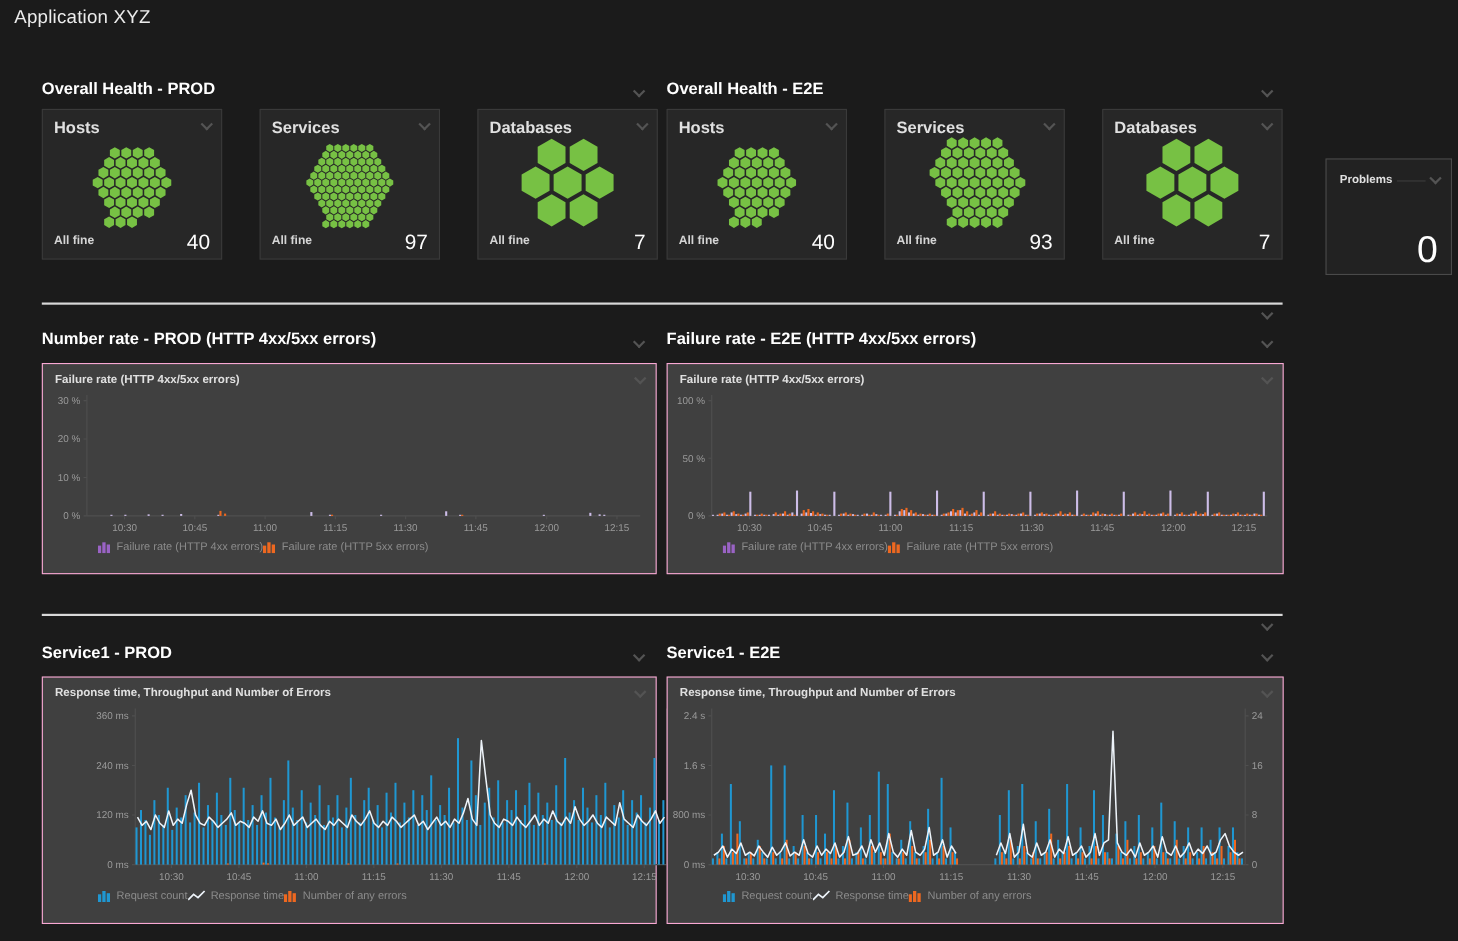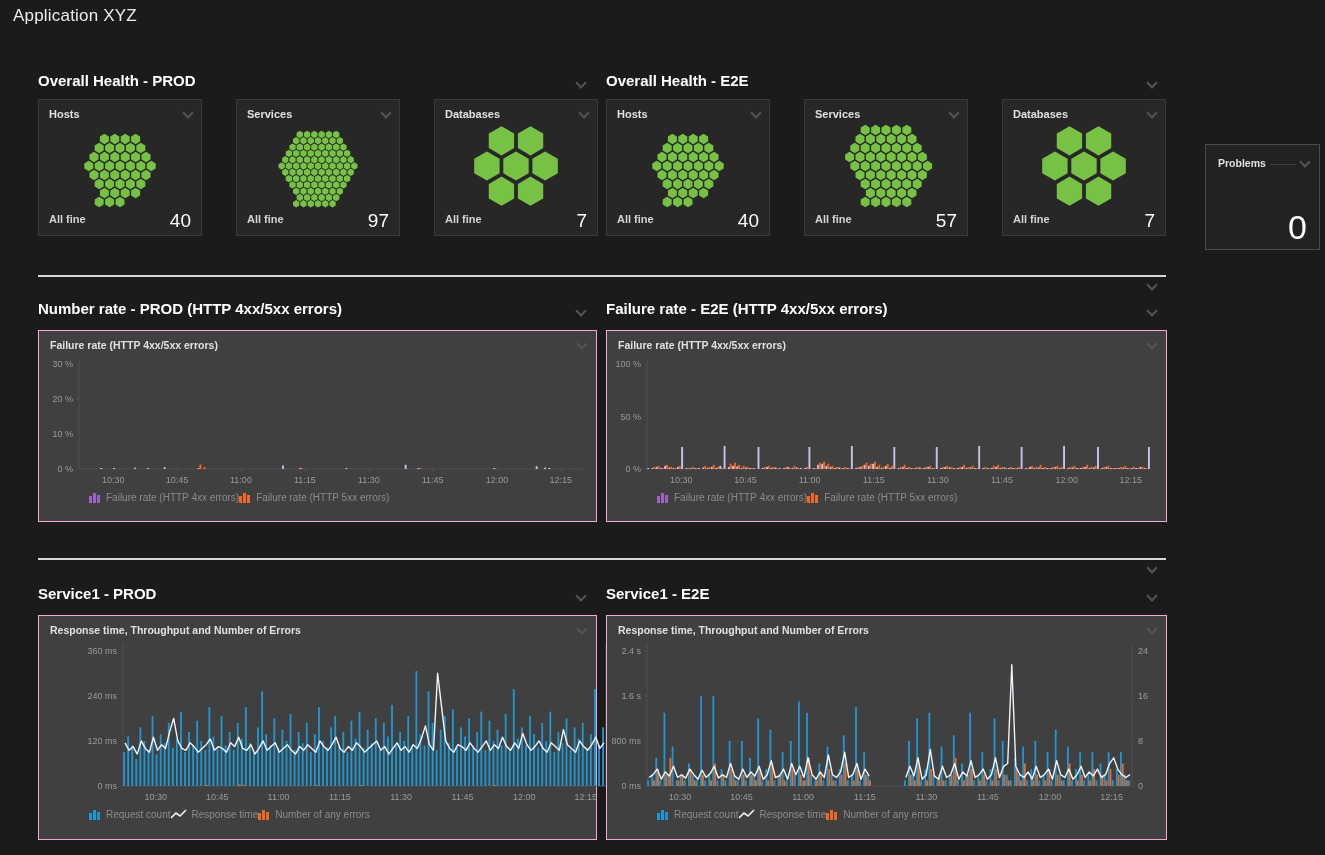--- a/index.html
+++ b/index.html
@@ -6,21 +6,21 @@
   html,body{background:#1b1b1b}
   body{width:1325px;height:855px;position:relative;overflow:hidden;
        font-family:"Liberation Sans",sans-serif;color:#ddd}
   .page-title{position:absolute;top:6px;left:13px;font-size:17px;font-weight:400;color:#ebebeb;letter-spacing:.2px}
   .section-header{position:absolute;font-size:15px;font-weight:700;color:#fff;white-space:nowrap}
   .chev{position:absolute;width:10px;height:10px;display:block;cursor:pointer}
   .chev::before{content:"";position:absolute;left:1px;top:0;width:6px;height:6px;
        border-right:2px solid #545454;border-bottom:2px solid #545454;transform:rotate(45deg)}
   .divider{position:absolute;left:38px;width:1128px;height:2px;background:#d8d8d8}
   .tile{position:absolute;width:164px;height:137px;background:#272727;border:1px solid #3a3a3a;cursor:pointer}
-  .tile .t-label{position:absolute;top:8px;left:10px;font-size:11px;font-weight:700;color:#e0e0e0}
+  .tile .t-label{position:absolute;top:8px;left:10px;font-size:15px;font-weight:700;color:#e0e0e0}
   .tile .t-chev{top:9px;right:8px}
   .tile .hexes{position:absolute;top:22px;left:11px}
   .tile .t-status{position:absolute;bottom:10px;left:10px;font-size:11px;font-weight:700;color:#d4d4d4}
   .tile .t-count{position:absolute;bottom:3px;right:10px;font-size:19px;font-weight:400;color:#fdfdfd}
   .problems-tile{position:absolute;left:1205px;top:144px;width:115px;height:106px;
        background:#222;border:1px solid #4a4a4a;cursor:pointer}
   .problems-tile .t-label{position:absolute;top:12px;left:12px;font-size:10.5px;font-weight:700;color:#e0e0e0}
   .problems-tile .p-line{position:absolute;top:19px;left:64px;width:26px;height:1px;background:#3d3d3d}
   .problems-tile .t-chev{top:13px;right:9px}
   .problems-value{position:absolute;right:12px;bottom:2px;font-size:34px;font-weight:300;color:#fff}
@@ -317,21 +317,21 @@
           <polygon points="20.8,-41.2 25.3,-38.6 25.3,-33.4 20.8,-30.8 16.3,-33.4 16.3,-38.6" fill="#77c144"></polygon>
           <polygon points="10.4,-41.2 14.9,-38.6 14.9,-33.4 10.4,-30.8 5.9,-33.4 5.9,-38.6" fill="#77c144"></polygon>
           <polygon points="0.0,-41.2 4.5,-38.6 4.5,-33.4 0.0,-30.8 -4.5,-33.4 -4.5,-38.6" fill="#77c144"></polygon>
           <polygon points="-10.4,-41.2 -5.9,-38.6 -5.9,-33.4 -10.4,-30.8 -14.9,-33.4 -14.9,-38.6" fill="#77c144"></polygon>
           <polygon points="-20.8,-41.2 -16.3,-38.6 -16.3,-33.4 -20.8,-30.8 -25.3,-33.4 -25.3,-38.6" fill="#77c144"></polygon>
           <polygon points="-26.0,-32.2 -21.5,-29.6 -21.5,-24.4 -26.0,-21.8 -30.5,-24.4 -30.5,-29.6" fill="#77c144"></polygon>
           <polygon points="-31.2,-23.2 -26.7,-20.6 -26.7,-15.4 -31.2,-12.8 -35.7,-15.4 -35.7,-20.6" fill="#77c144"></polygon>
           <polygon points="-36.4,-14.2 -31.9,-11.6 -31.9,-6.4 -36.4,-3.8 -40.9,-6.4 -40.9,-11.6" fill="#77c144"></polygon>
         </svg>
     <div class="t-status">All fine</div>
-    <div class="t-count">57</div>
+    <div class="t-count">93</div>
   </div>
       <div class="tile" style="left: 1002px; top: 99px;">
     <div class="t-label">Databases</div>
     <span class="chev t-chev"></span>
     <svg class="hexes" width="140" height="88" viewBox="-70 -44 140 88">
           <polygon points="0.0,-14.6 12.7,-7.3 12.7,7.3 0.0,14.6 -12.7,7.3 -12.7,-7.3" fill="#77c144"></polygon>
           <polygon points="-14.5,10.6 -1.9,17.9 -1.9,32.5 -14.5,39.8 -27.2,32.5 -27.2,17.9" fill="#77c144"></polygon>
           <polygon points="14.5,10.6 27.2,17.9 27.2,32.5 14.5,39.8 1.9,32.5 1.9,17.9" fill="#77c144"></polygon>
           <polygon points="29.1,-14.6 41.8,-7.3 41.8,7.3 29.1,14.6 16.4,7.3 16.4,-7.3" fill="#77c144"></polygon>
           <polygon points="14.5,-39.8 27.2,-32.5 27.2,-17.9 14.5,-10.6 1.9,-17.9 1.9,-32.5" fill="#77c144"></polygon>

